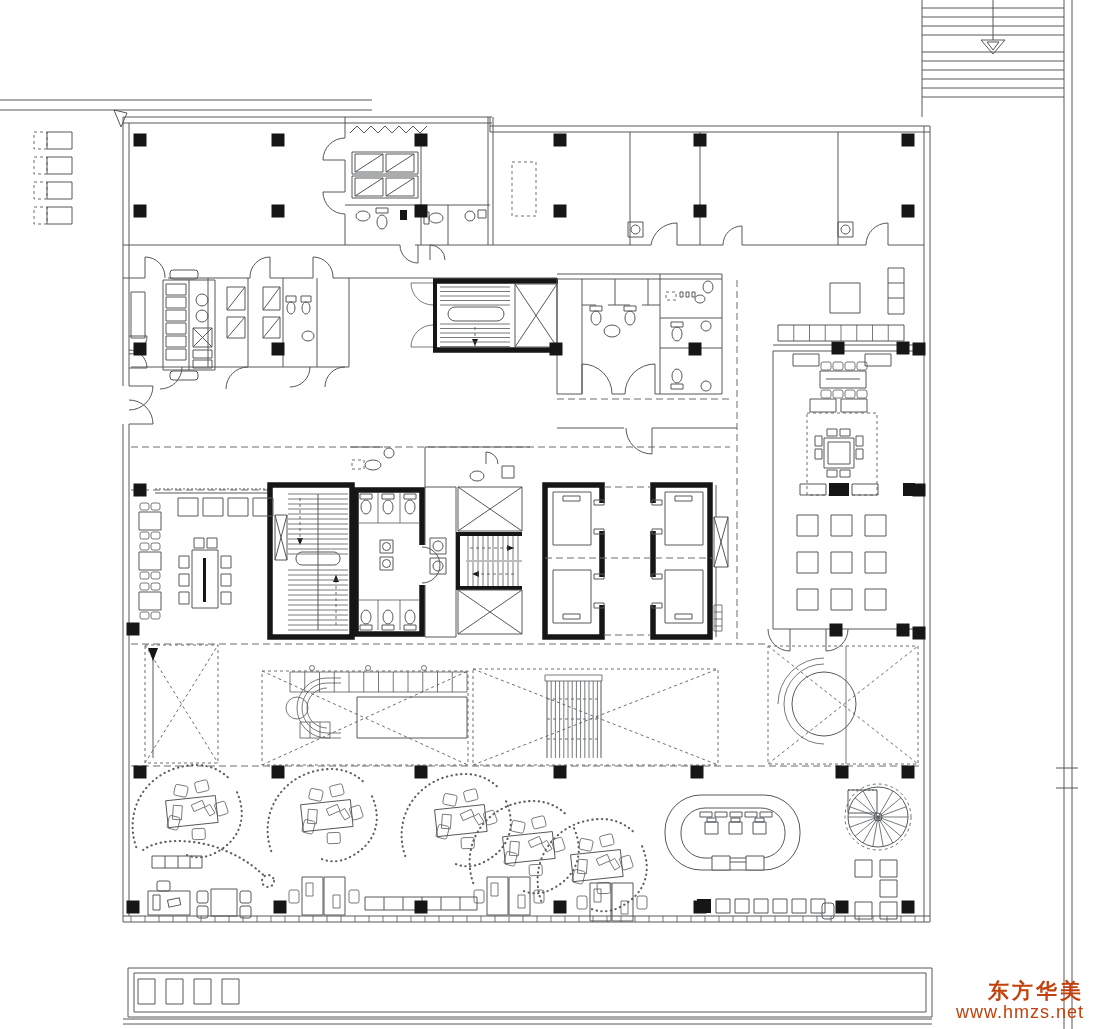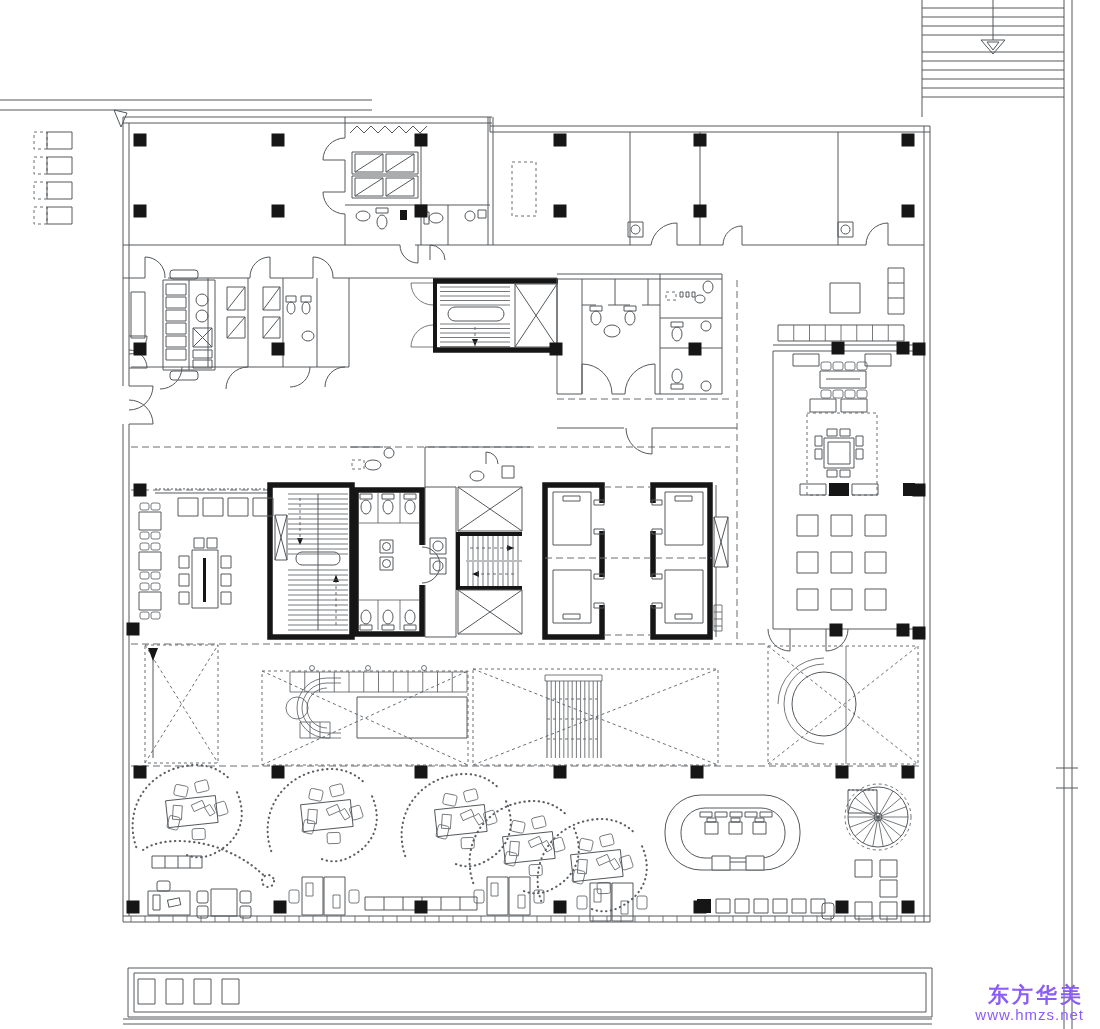--- a/index.html
+++ b/index.html
@@ -9,23 +9,23 @@
   svg *{stroke:#54585c;fill:none;stroke-width:1;vector-effect:non-scaling-stroke;}
   .k{fill:#161616;stroke:none;}
   .thk{stroke:#161616;stroke-width:5.5;fill:none;}
   .thk4{stroke:#161616;stroke-width:4;fill:none;}
   .wh{fill:#ffffff;stroke:none;}
   .d{stroke-dasharray:7 4;stroke:#6b6f73;}
   .dt{stroke-dasharray:3 3;stroke:#6b6f73;}
   .dot{stroke-dasharray:0.4 4.4;stroke-linecap:round;stroke-width:2.1;stroke:#5b5f63;}
   .f{stroke-width:0.8;}
   .hatch{stroke-dasharray:2 2;}
-  #watermark{position:absolute;right:16px;bottom:6px;text-align:right;color:#8b5cf6;margin-left:7px;}
+  #watermark{position:absolute;right:16px;bottom:6px;text-align:right;color:#c2410c;margin-left:7px;}
   #wm-title{font-size:21px;font-weight:bold;letter-spacing:3px;line-height:1.05;}
-  #wm-url{font-size:15px;letter-spacing:1px;}
+  #wm-url{font-size:18px;letter-spacing:1px;}
 </style>
 </head>
 <body>
 
 <div id="canvas">
 <svg width="1100" height="1029" viewBox="0 0 1100 1029">
 
   <g>
     <line x1="0" y1="100" x2="372" y2="100"></line>
     <line x1="0" y1="110" x2="372" y2="110"></line>

